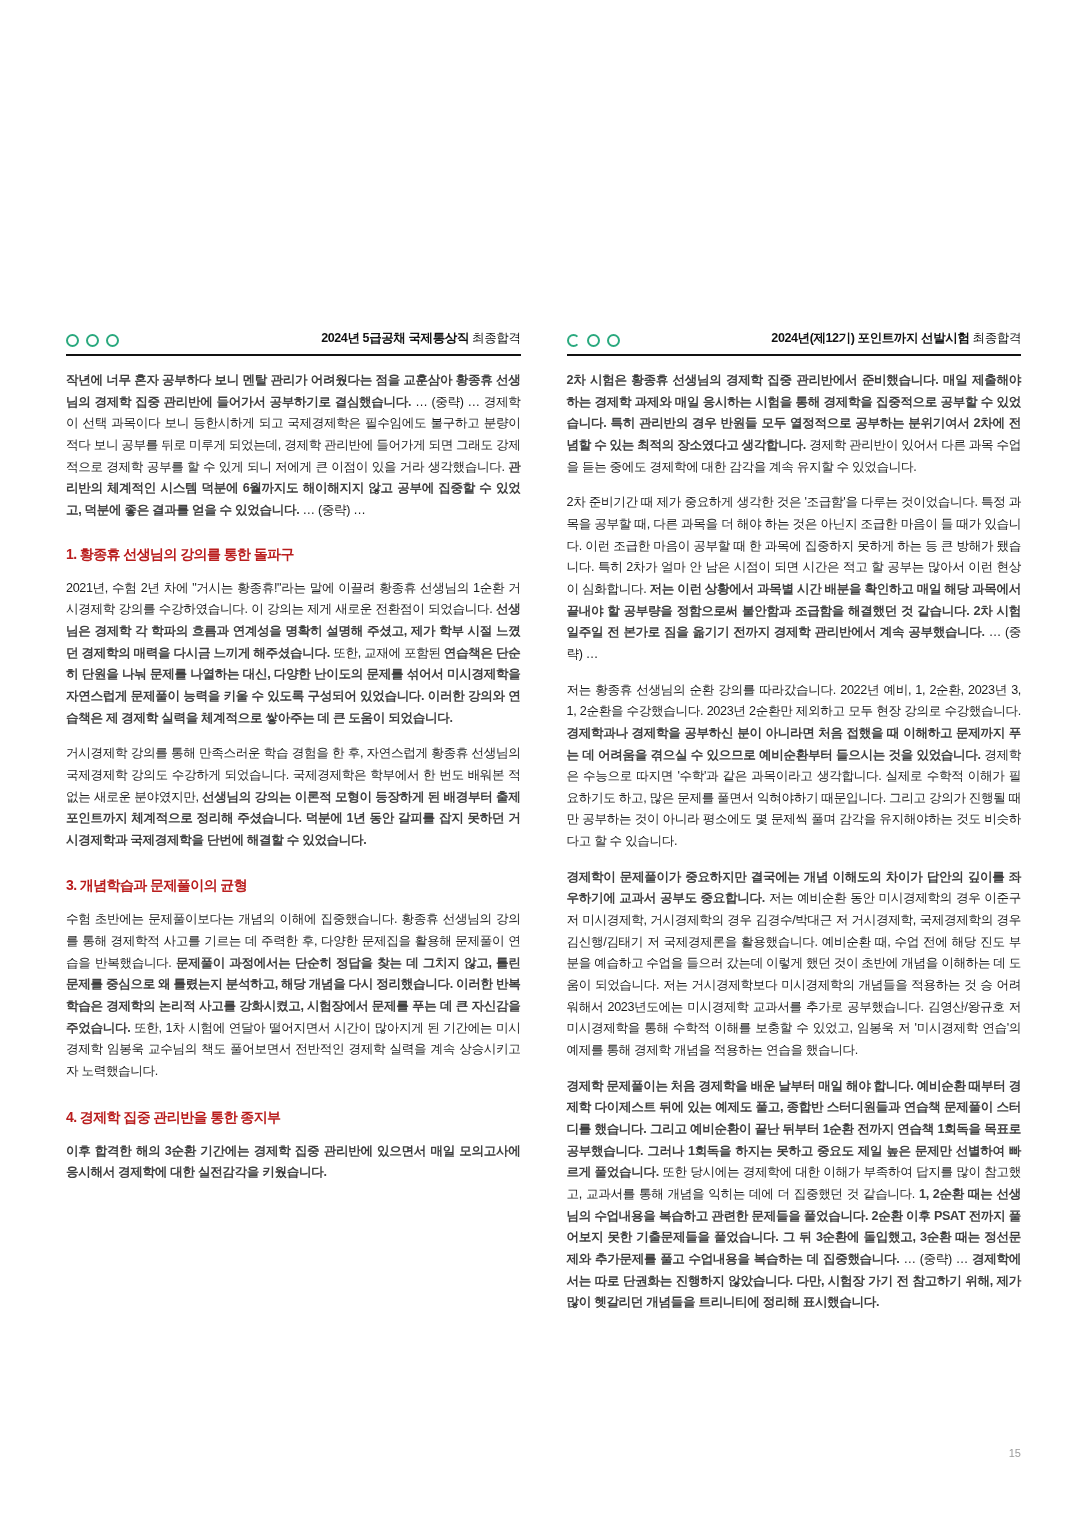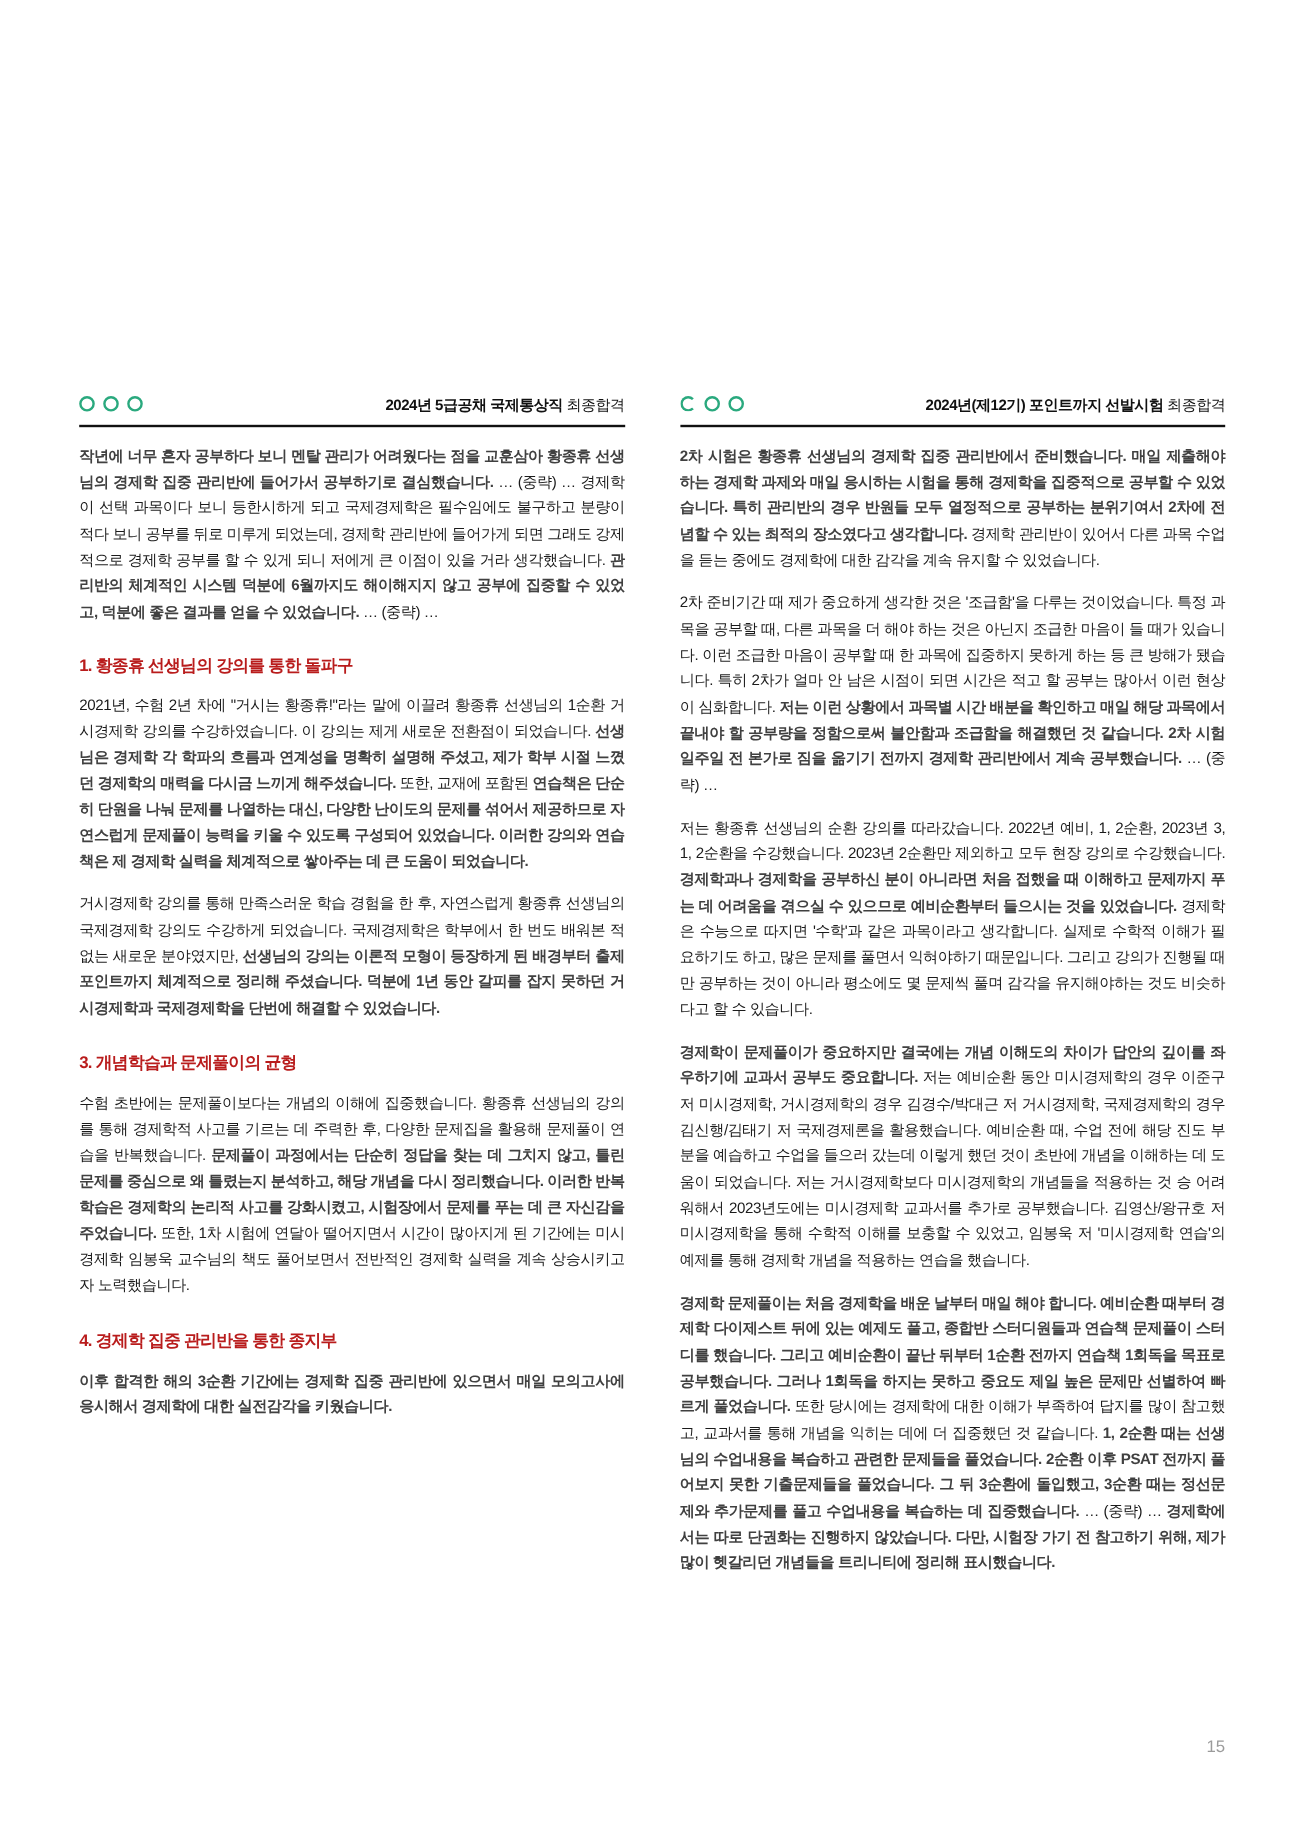--- a/index.html
+++ b/index.html
@@ -31,21 +31,21 @@
     display: flex;
     gap: 46px;
   }
   .col {
     width: 455px;
   }
 
   
   .col-head {
     display: flex;
-    align-items: flex-start;
+    align-items: flex-end;
     border-bottom: 2.5px solid #111;
     padding-bottom: 7px;
     margin-bottom: 14px;
   }
   .dots {
     display: flex;
     gap: 7px;
     align-items: center;
     margin-right: 10px;
   }
@@ -88,21 +88,21 @@
     color: #b91c1c;
     margin: 26px 0 14px 0;
     letter-spacing: -0.6px;
   }
   h2.first { margin-top: 24px; }
 
   .pagenum {
     position: absolute;
     right: 66px;
     top: 1447px;
-    font-size: 14px;
+    font-size: 11px;
     color: #9b9b9b;
   }
 </style>
 </head>
 <body>
 
 <div class="page">
   <div class="content">
     <div class="columns">
 
@@ -119,21 +119,21 @@
             <span class="light">최종합격</span>
           </div>
         </div>
 
         <p>
           <b>작년에 너무 혼자 공부하다 보니 멘탈 관리가 어려웠다는 점을 교훈삼아 황종휴 선생님의 경제학 집중 관리반에 들어가서 공부하기로 결심했습니다.</b> … (중략) … 경제학이 선택 과목이다 보니 등한시하게 되고 국제경제학은 필수임에도 불구하고 분량이 적다 보니 공부를 뒤로 미루게 되었는데, 경제학 관리반에 들어가게 되면 그래도 강제적으로 경제학 공부를 할 수 있게 되니 저에게 큰 이점이 있을 거라 생각했습니다. <b>관리반의 체계적인 시스템 덕분에 6월까지도 해이해지지 않고 공부에 집중할 수 있었고, 덕분에 좋은 결과를 얻을 수 있었습니다.</b> … (중략) …
         </p>
 
         <h2 class="first">1. 황종휴 선생님의 강의를 통한 돌파구</h2>
         <p>
-          2021년, 수험 2년 차에 "거시는 황종휴!"라는 말에 이끌려 황종휴 선생님의 1순환 거시경제학 강의를 수강하였습니다. 이 강의는 제게 새로운 전환점이 되었습니다. <b>선생님은 경제학 각 학파의 흐름과 연계성을 명확히 설명해 주셨고, 제가 학부 시절 느꼈던 경제학의 매력을 다시금 느끼게 해주셨습니다.</b> 또한, 교재에 포함된 <b>연습책은 단순히 단원을 나눠 문제를 나열하는 대신, 다양한 난이도의 문제를 섞어서 제공하므로 자연스럽게 문제풀이 능력을 키울 수 있도록 구성되어 있었습니다. 이러한 강의와 연습책은 제 경제학 실력을 체계적으로 쌓아주는 데 큰 도움이 되었습니다.</b>
+          2021년, 수험 2년 차에 "거시는 황종휴!"라는 말에 이끌려 황종휴 선생님의 1순환 거시경제학 강의를 수강하였습니다. 이 강의는 제게 새로운 전환점이 되었습니다. <b>선생님은 경제학 각 학파의 흐름과 연계성을 명확히 설명해 주셨고, 제가 학부 시절 느꼈던 경제학의 매력을 다시금 느끼게 해주셨습니다.</b> 또한, 교재에 포함된 <b>연습책은 단순히 단원을 나눠 문제를 나열하는 대신, 다양한 난이도의 문제를 섞어서 미시경제학을 자연스럽게 문제풀이 능력을 키울 수 있도록 구성되어 있었습니다. 이러한 강의와 연습책은 제 경제학 실력을 체계적으로 쌓아주는 데 큰 도움이 되었습니다.</b>
         </p>
 
         <p>
           거시경제학 강의를 통해 만족스러운 학습 경험을 한 후, 자연스럽게 황종휴 선생님의 국제경제학 강의도 수강하게 되었습니다. 국제경제학은 학부에서 한 번도 배워본 적 없는 새로운 분야였지만, <b>선생님의 강의는 이론적 모형이 등장하게 된 배경부터 출제 포인트까지 체계적으로 정리해 주셨습니다. 덕분에 1년 동안 갈피를 잡지 못하던 거시경제학과 국제경제학을 단번에 해결할 수 있었습니다.</b>
         </p>
 
         <h2>3. 개념학습과 문제풀이의 균형</h2>
         <p>
           수험 초반에는 문제풀이보다는 개념의 이해에 집중했습니다. 황종휴 선생님의 강의를 통해 경제학적 사고를 기르는 데 주력한 후, 다양한 문제집을 활용해 문제풀이 연습을 반복했습니다. <b>문제풀이 과정에서는 단순히 정답을 찾는 데 그치지 않고, 틀린 문제를 중심으로 왜 틀렸는지 분석하고, 해당 개념을 다시 정리했습니다. 이러한 반복 학습은 경제학의 논리적 사고를 강화시켰고, 시험장에서 문제를 푸는 데 큰 자신감을 주었습니다.</b> 또한, 1차 시험에 연달아 떨어지면서 시간이 많아지게 된 기간에는 미시경제학 임봉욱 교수님의 책도 풀어보면서 전반적인 경제학 실력을 계속 상승시키고자 노력했습니다.
         </p>

